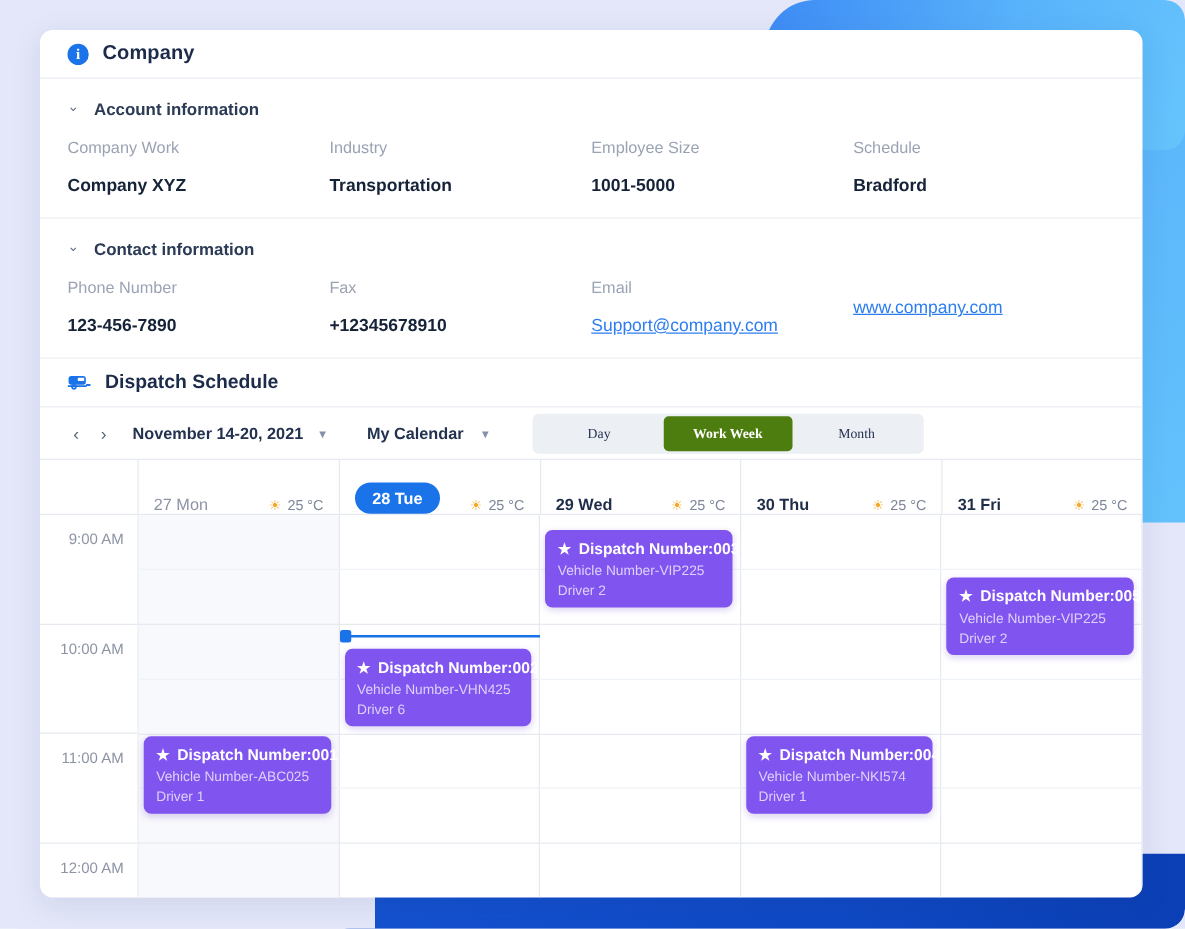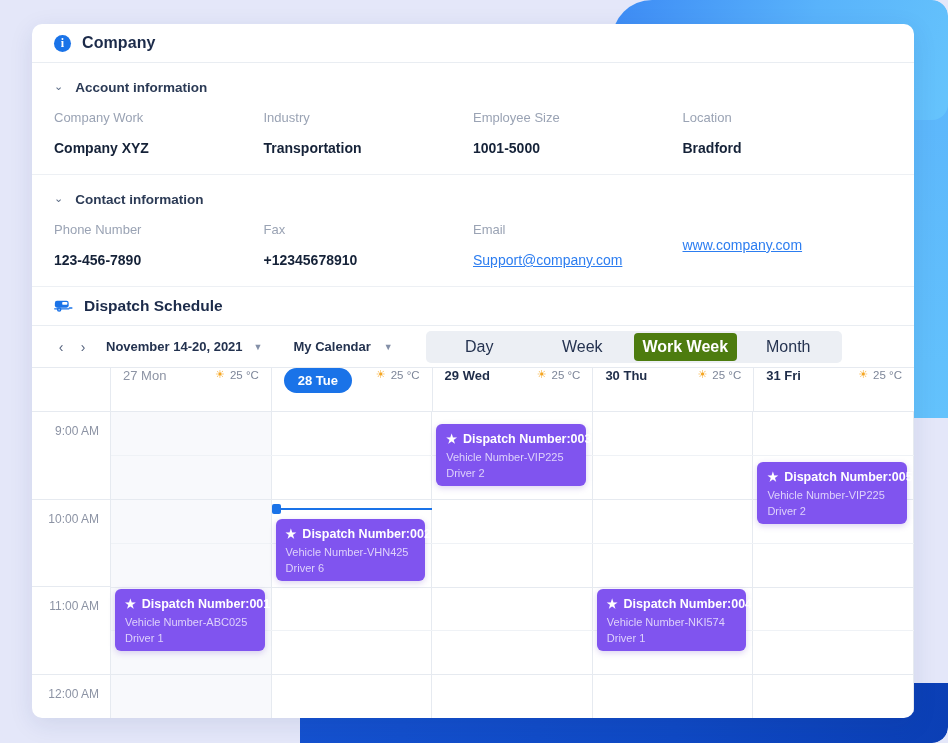--- a/index.html
+++ b/index.html
@@ -111,36 +111,36 @@
   .cal-select {
     font-size: 13px; font-weight: bold; color: #23324f; margin-left: 31px;
     display: flex; align-items: center; gap: 13px; cursor: pointer;
   }
   .view-switch {
     margin-left: 33px; display: flex; align-items: center;
     background: #eceff4; border-radius: 5px; height: 32px; padding: 2px;
   }
   .view-btn {
     width: 103px; height: 28px; display: flex; align-items: center; justify-content: center;
-    font-size: 16px; color: #253350; border-radius: 4px; cursor: pointer; background: none;
-    border: none; font-family: Liberation Sans, sans-serif;
+    font-size: 11px; color: #253350; border-radius: 4px; cursor: pointer; background: none;
+    border: none; font-family: Liberation Serif, serif;
   }
   .view-btn.active { background: #4d7c0f; color: #fff; font-weight: bold; }
 
   
   .cal-body { flex: 1; display: flex; flex-direction: column; min-height: 0; }
   .time-col { width: 79px; flex: none; border-right: 1px solid #e6eaf0; }
   .day-col { flex: 1; border-right: 1px solid #e6eaf0; position: relative; }
   .day-col:last-child { border-right: none; }
   .day-col.tinted { background: #f8f9fc; }
 
   .cal-head { display: flex; border-bottom: 1px solid #e6eaf0; height: 44px; flex: none; }
   .day-head {
     flex: 1; border-right: 1px solid #e6eaf0;
-    display: flex; align-items: flex-start; padding: 0 12px;
+    display: flex; align-items: flex-end; padding: 0 12px;
     justify-content: space-between;
   }
   .day-head:last-child { border-right: none; }
   .day-name { font-size: 13px; font-weight: bold; color: #1f2d49; }
   .day-name.muted { color: #8c93a4; font-weight: normal; }
   .day-pill {
     background: #1a73e8; color: #fff; font-weight: bold; font-size: 13px;
     border-radius: 14px; padding: 5px 14px;
   }
   .weather { display: flex; align-items: center; gap: 5px; font-size: 11.5px; color: #7d8699; }
@@ -210,21 +210,21 @@
       </div>
       <div class="field">
         <div class="field-label">Industry</div>
         <div class="field-value">Transportation</div>
       </div>
       <div class="field">
         <div class="field-label">Employee Size</div>
         <div class="field-value">1001-5000</div>
       </div>
       <div class="field">
-        <div class="field-label">Location</div>
+        <div class="field-label">Schedule</div>
         <div class="field-value">Bradford</div>
       </div>
     </div>
   </div>
 
   <div class="section contact">
     <div class="section-head">
       <span class="chevron">⌄</span>
       <span class="section-title">Contact information</span>
     </div>
@@ -265,21 +265,20 @@
     <div class="date-range">
       <span>November 14-20, 2021</span>
       <span class="caret">▼</span>
     </div>
     <div class="cal-select">
       <span>My Calendar</span>
       <span class="caret">▼</span>
     </div>
     <div class="view-switch">
       <button class="view-btn">Day</button>
-      <button class="view-btn">Week</button>
       <button class="view-btn active">Work Week</button>
       <button class="view-btn">Month</button>
     </div>
   </div>
 
   <div class="cal-body">
 
     <div class="cal-head">
       <div class="time-col"></div>
       <div class="day-head tinted">

